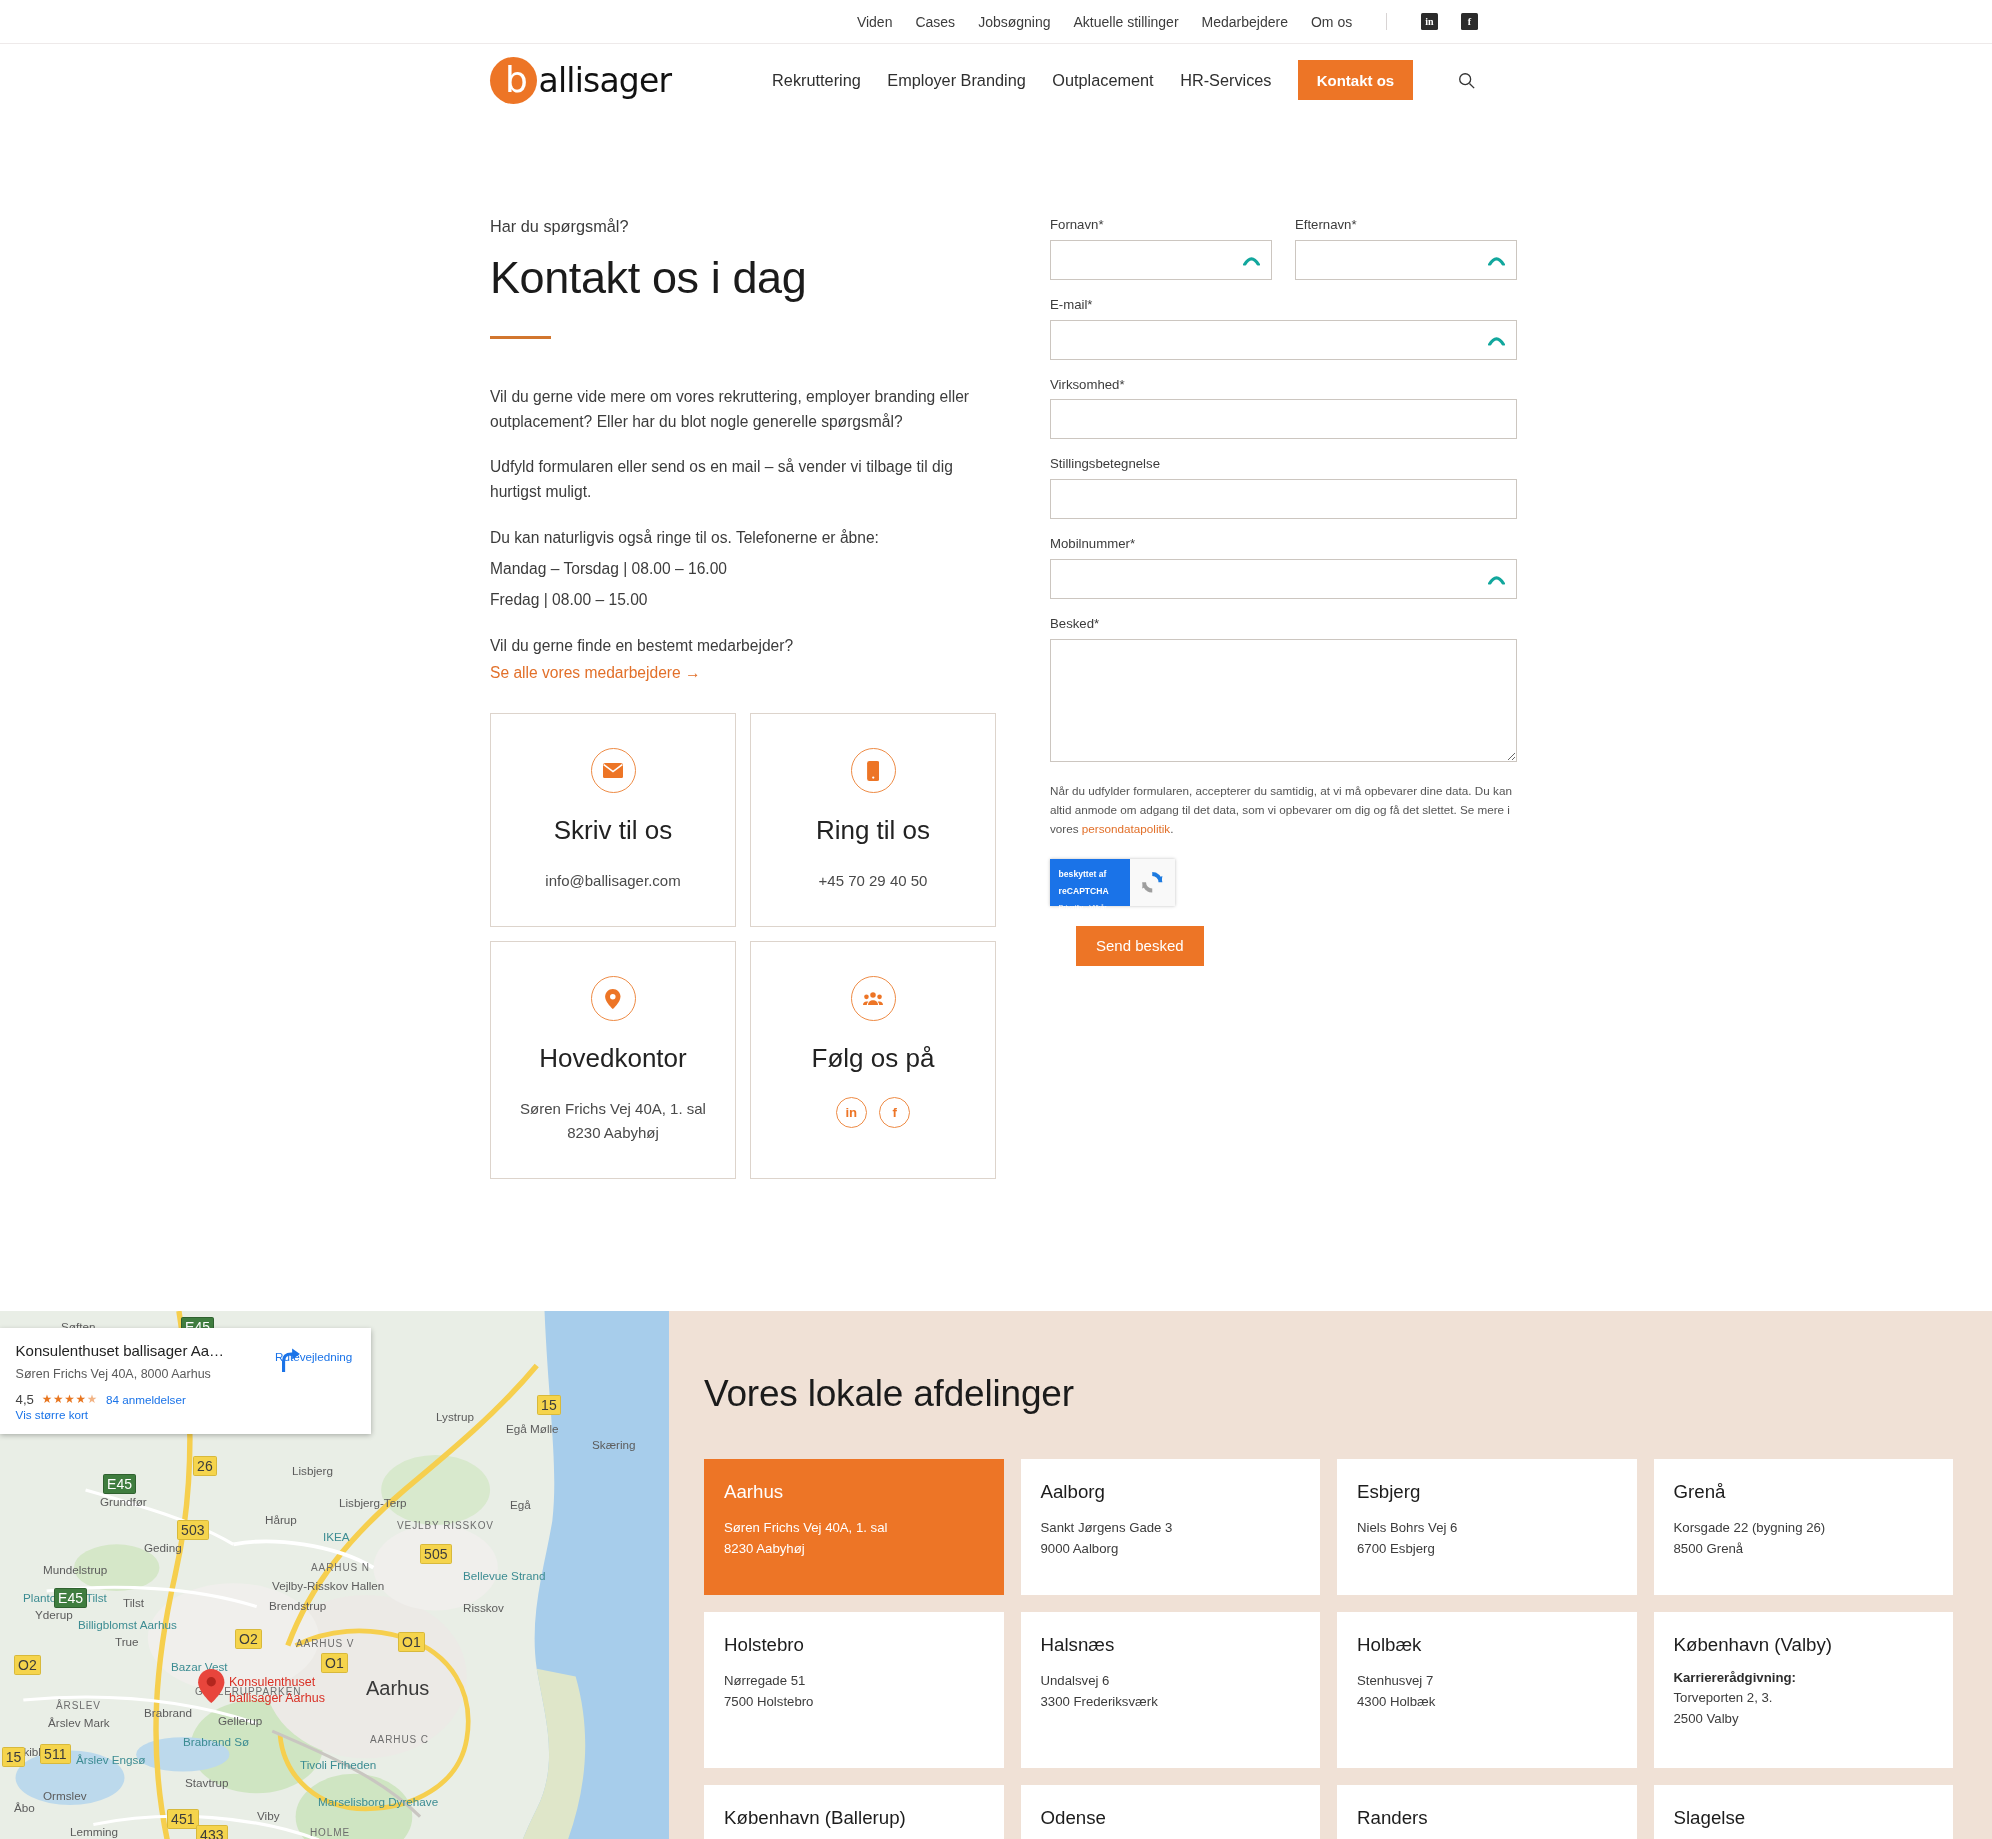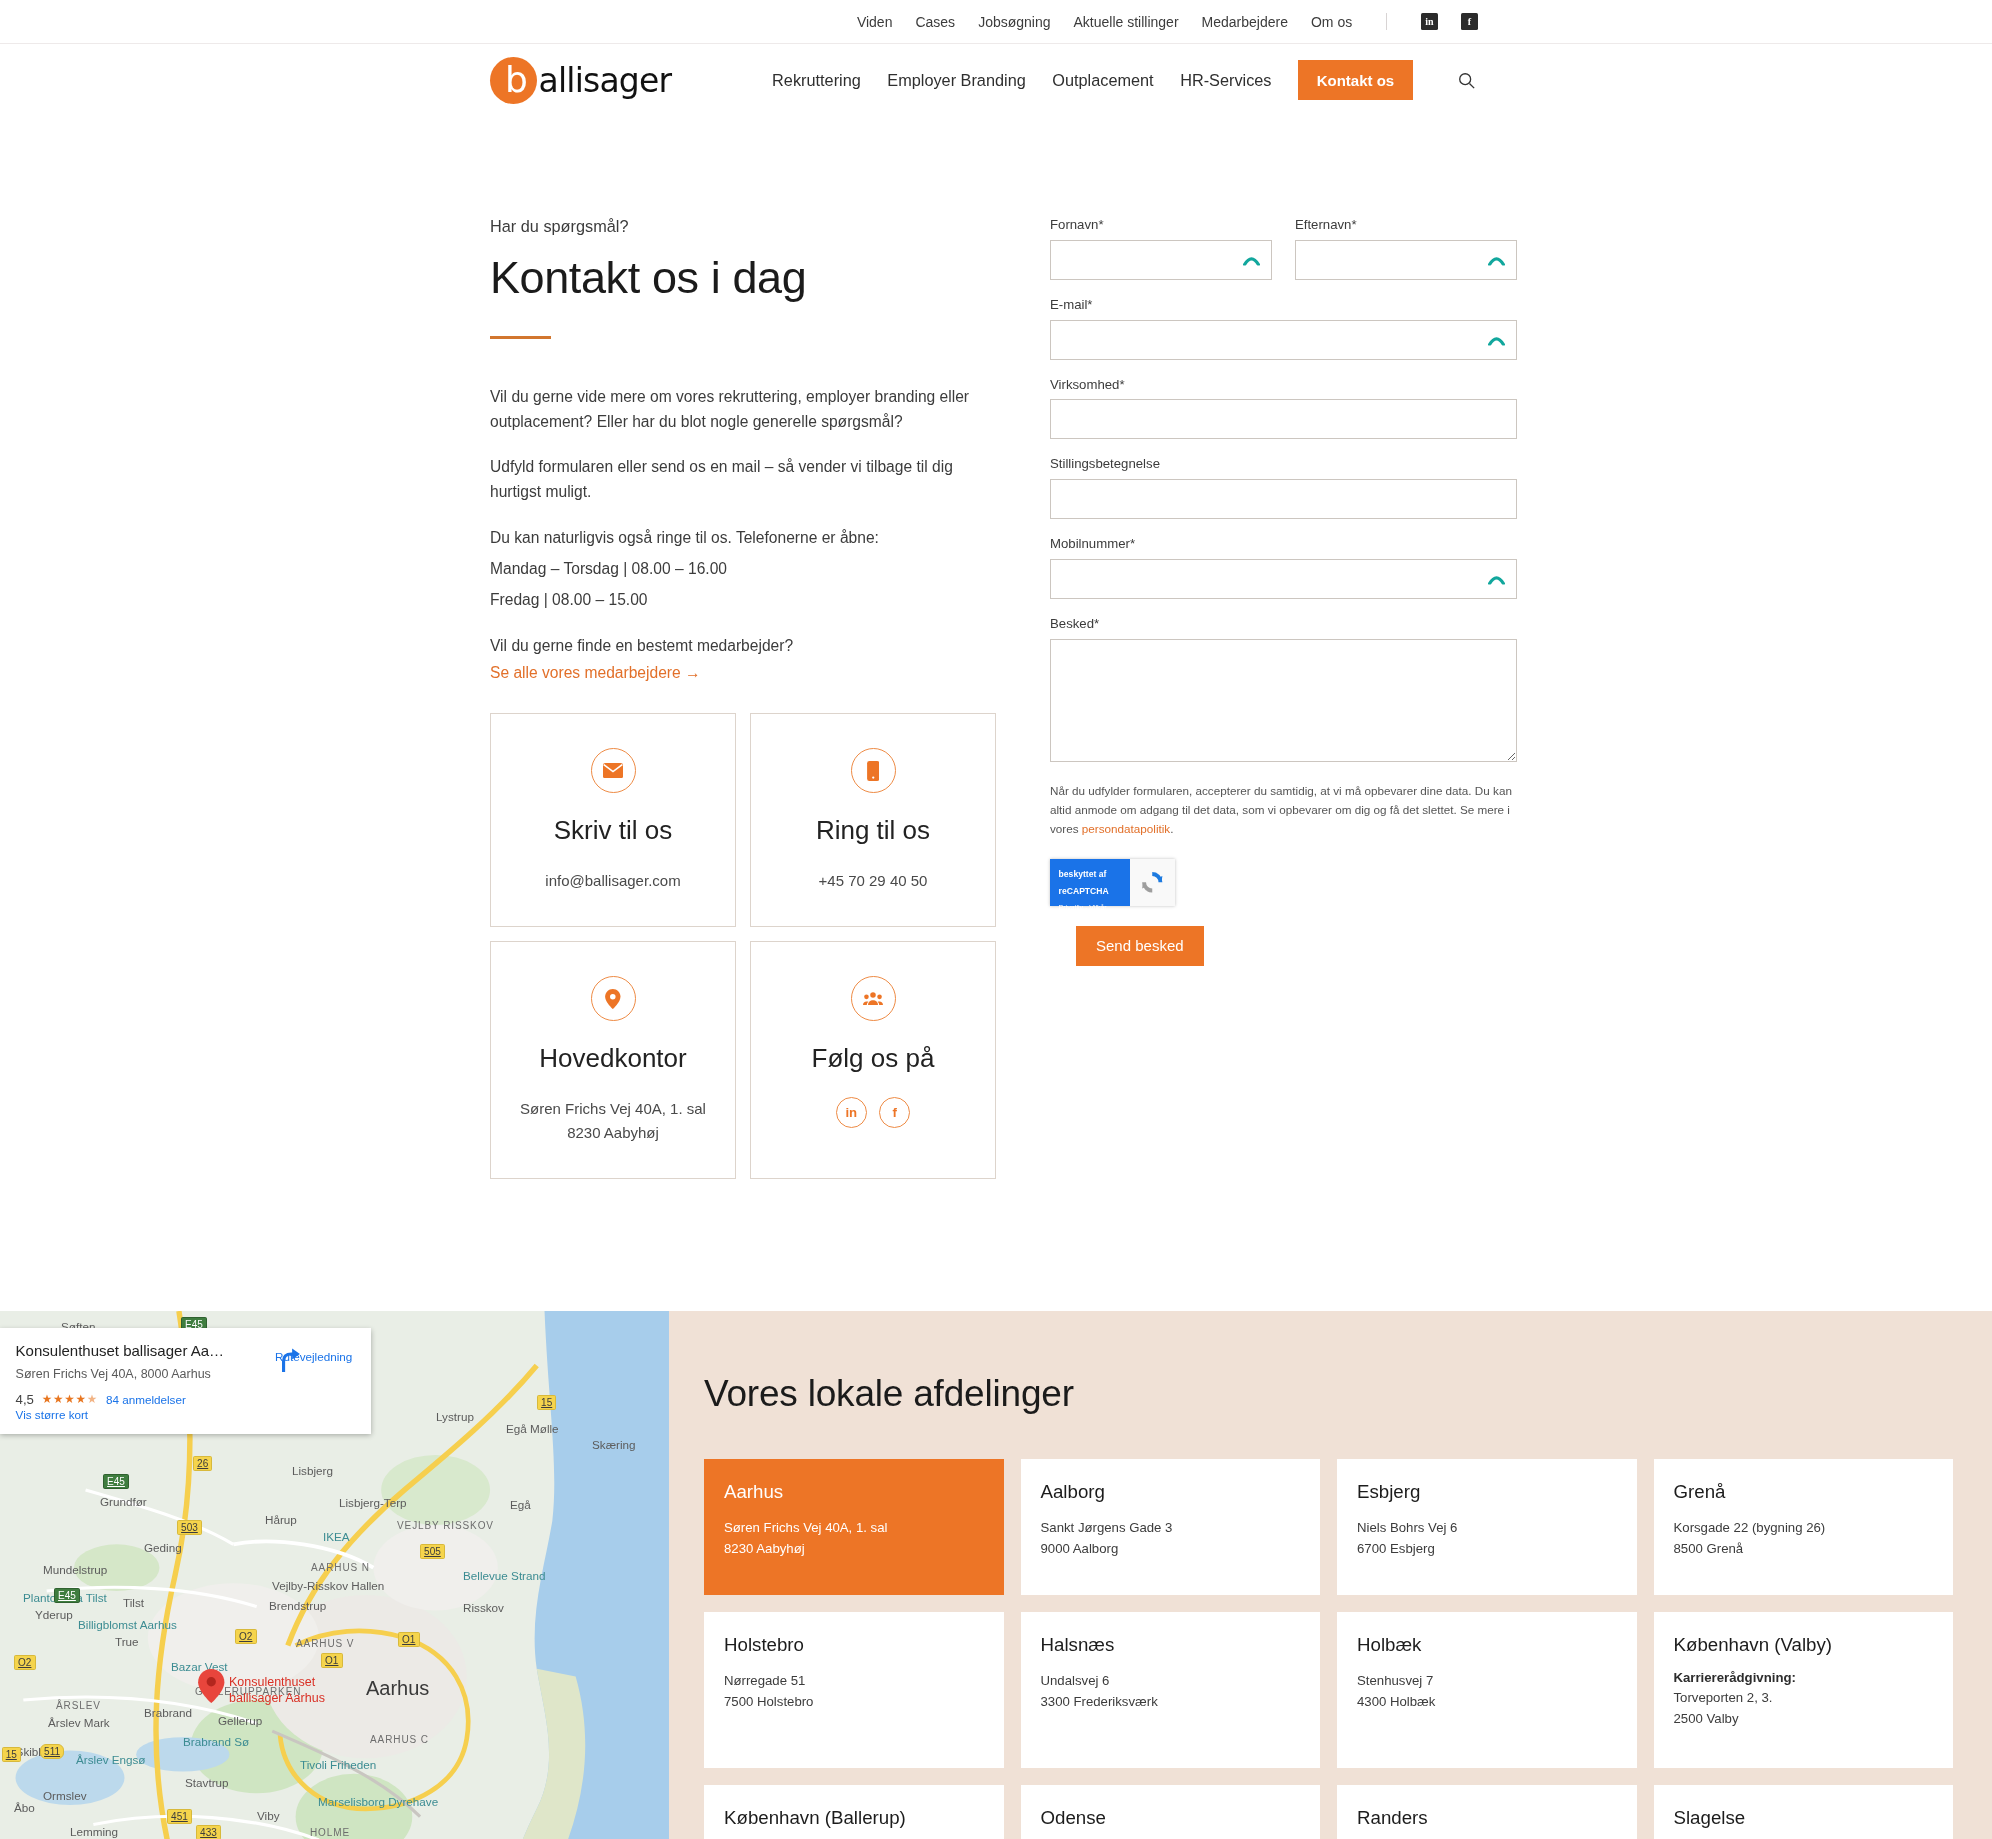--- a/index.html
+++ b/index.html
@@ -161,21 +161,21 @@
   .map-label {
     position:absolute; font-size:11.7px; color:#5c5c5c; white-space:nowrap;
     font-family:"Liberation Sans", sans-serif;
   }
   .map-label.big { font-size:20px; color:#3a3a3a; font-weight:400; }
   .map-label.caps { font-size:10px; color:#6d6d6d; letter-spacing:0.9px; }
   .map-label.poi { color:#3c8c92; font-size:11.7px; }
   .map-label.marker-txt { color:#d93025; font-size:12.5px; line-height:1.25; }
   .road-shield {
     position:absolute; background:#f5d44c; border:0.8px solid #d8b93b;
-    font-size:10px; color:#3c3c3c; padding:0.8px 3.1px; border-radius:1.6px;text-decoration:underline;
+    font-size:14px; color:#3c3c3c; padding:0.8px 3.1px; border-radius:1.6px;
   }
   .road-shield.green { background:#3f7d3f; color:#fff; border-color:#2f612f; }
 
   .gmcard {
     position:absolute; left:0; top:17px; width:371px; background:#fff;
     box-shadow:0 1.6px 5.4px rgba(0,0,0,.3); padding:14px 15.6px 12.5px; z-index:9;
     cursor:pointer;
   }
   .gm-title {
     font-size:15px; color:#222; margin:0 0 7.8px; overflow:hidden;
@@ -501,21 +501,21 @@
         <div class="road-shield" style="left: 193px; top: 145px;">26</div>
         <div class="road-shield green" style="left: 103px; top: 163px;">E45</div>
         <div class="road-shield" style="left: 177px; top: 209px;">503</div>
         <div class="road-shield" style="left: 420px; top: 233px;">505</div>
         <div class="road-shield green" style="left: 54px; top: 277px;">E45</div>
         <div class="road-shield" style="left: 235px; top: 318px;">O2</div>
         <div class="road-shield" style="left: 14px; top: 344px;">O2</div>
         <div class="road-shield" style="left: 321px; top: 342px;">O1</div>
         <div class="road-shield" style="left: 398px; top: 321px;">O1</div>
         <div class="road-shield" style="left: 1.6px; top: 436px;">15</div>
-        <div class="road-shield" style="left: 40px; top: 433px; border-radius: 6px;">511</div>
+        <div class="road-shield" style="left: 40px; top: 433px;">511</div>
         <div class="road-shield" style="left: 167px; top: 498px;">451</div>
         <div class="road-shield" style="left: 196px; top: 514px;">433</div>
       </div>
 
     <div style="position:absolute;left:198px;top:358px;z-index:6">
       <svg width="26.5" height="34" viewBox="0 0 34 44">
         <path d="M17 0C7.6 0 0 7.6 0 17c0 12 17 27 17 27s17-15 17-27C34 7.6 26.4 0 17 0z" fill="#e8453c"></path>
         <circle cx="17" cy="16.5" r="6" fill="#b3261e"></circle>
       </svg>
     </div>

